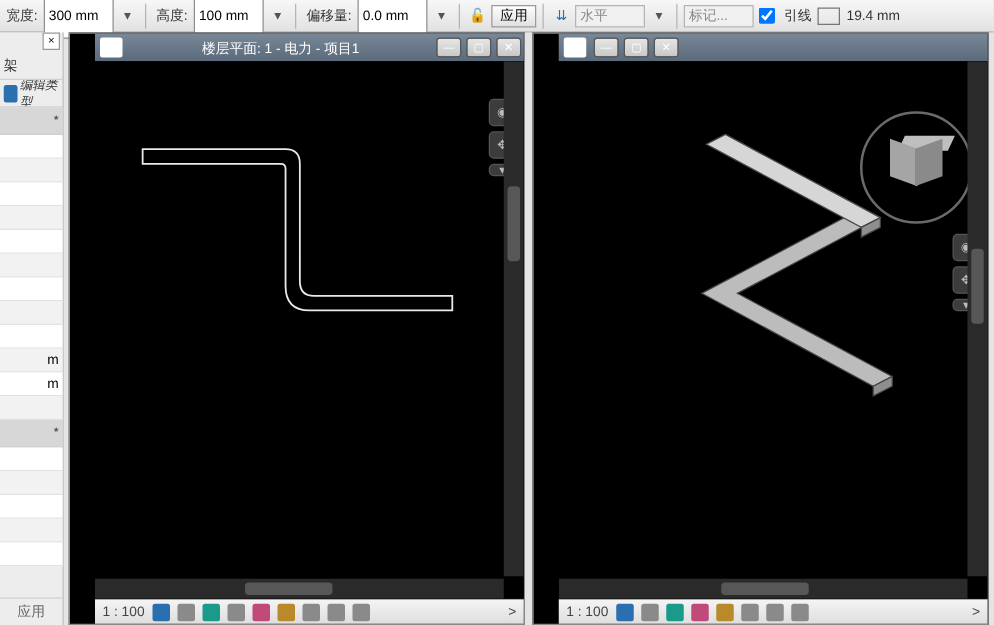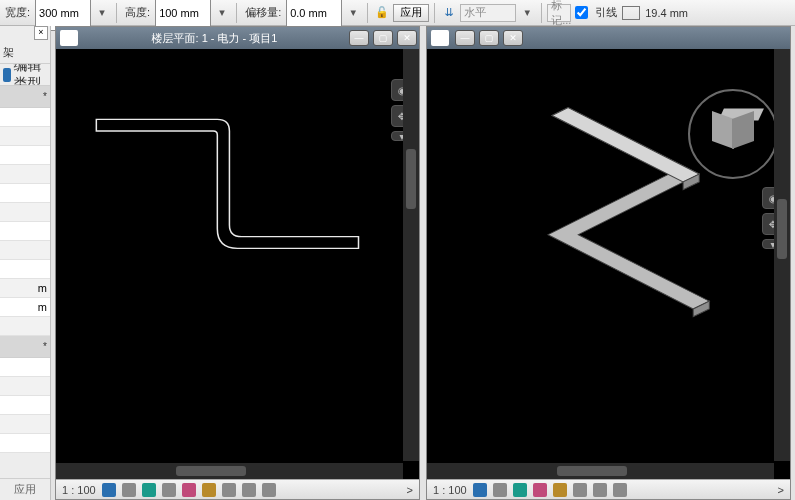--- a/index.html
+++ b/index.html
@@ -17,21 +17,21 @@
 
 .workspace { display: flex; height: 474px; }
 .sidebar { width: 51px; background: #ededed; border-right: 1px solid #bfbfbf; position: relative; }
 .sb-close { position: absolute; top: 0; right: 2px; width: 14px; height: 14px; border: 1px solid #999; background: #fff; font-size: 9px; text-align: center; line-height: 11px; cursor: pointer; }
 .sb-field { height: 22px; border-bottom: 1px solid #cfcfcf; display: flex; align-items: center; padding: 0 3px; color: #333; overflow: hidden; }
 .sb-row { height: 19px; border-bottom: 1px solid #e2e2e2; background: #fff; }
 .sb-row.alt { background: #f2f2f2; }
 .sb-bottom { position: absolute; bottom: 0; left: 0; right: 0; height: 22px; border-top: 1px solid #cfcfcf; display: flex; align-items: center; justify-content: center; color: #666; }
 
 .views { flex: 1; display: flex; gap: 6px; padding: 0 4px; }
-.viewport { flex: 1; background: #000; border: 1px solid #888; position: relative; display: flex; flex-direction: column; }
+.viewport { flex: 1; background: #000; border: 1px solid #888; position: relative; display: flex; flex-direction: column; padding-left: 20px; }
 .vp-head { height: 22px; background: linear-gradient(#788898,#5a6a7a); display: flex; align-items: center; color: #fff; font-size: 11px; }
 .vp-head .house { width: 18px; height: 16px; background: #fff; margin: 0 4px; border-radius: 2px; position: relative; }
 .vp-title { flex: 1; text-align: center; }
 .winbtn { width: 20px; height: 16px; margin: 0 2px; background: linear-gradient(#e6e6e6,#c8c8c8); border: 1px solid #555; border-radius: 3px; font-size: 9px; display: inline-flex; align-items: center; justify-content: center; cursor: pointer; }
 .canvas { flex: 1; background: #000; position: relative; overflow: hidden; }
 .vp-status { height: 20px; background: linear-gradient(#f4f4f4,#dedede); border-top: 1px solid #aaa; display: flex; align-items: center; gap: 6px; padding: 0 6px; color: #444; font-size: 10px; }
 .status-icon { width: 14px; height: 14px; display: inline-block; }
 .s-blue { background: #2a6fb0; border-radius: 2px; }
 .s-grey { background: #8a8a8a; border-radius: 2px; }
 .s-cyan { background: #1a9a8a; border-radius: 2px; }
@@ -71,37 +71,37 @@
   <input class="tb-input" value="0.0 mm" style="">
   <span class="tb-icon">▾</span>
   <div class="tb-sep"></div>
   <span class="tb-icon">🔓</span>
   <span class="tb-btn">应用</span>
   <div class="tb-sep"></div>
   <span class="tb-icon" style="color:#2a6fb0;">⇊</span>
   <span class="tb-static">水平</span>
   <span class="tb-icon">▾</span>
   <div class="tb-sep"></div>
-  <span class="tb-static" style="width:24px;">标记...</span>
+  <span class="tb-static" style="width:56px;">标记...</span>
   <input type="checkbox" class="tb-check" checked="" style="">
   <span class="tb-label">引线</span>
   <span class="tb-dim"></span>
   <span class="tb-label">19.4 mm</span>
 </div>
 
 <div class="workspace">
   <div class="sidebar">
     <div class="sb-close">×</div>
     <div style="height:16px;"></div>
     <div class="sb-field">
         <span>架</span>
       </div>
     <div class="sb-field" style="justify-content:space-between;">
       <span style="width:14px;height:14px;background:#2a6fb0;border-radius:2px;margin-right:2px;"></span>
-      <span style="font-size:14px;">编辑类型</span>
+      <span style="font-size:10px;font-style:italic;">编辑类型</span>
     </div>
     <div class="sb-field" style="background:#d7d7d7;font-size:10px;justify-content:flex-end;">*</div>
     <div class="sb-row"></div>
     <div class="sb-row alt"></div>
     <div class="sb-row"></div>
     <div class="sb-row alt"></div>
     <div class="sb-row"></div>
     <div class="sb-row alt"></div>
     <div class="sb-row"></div>
     <div class="sb-row alt"></div>

